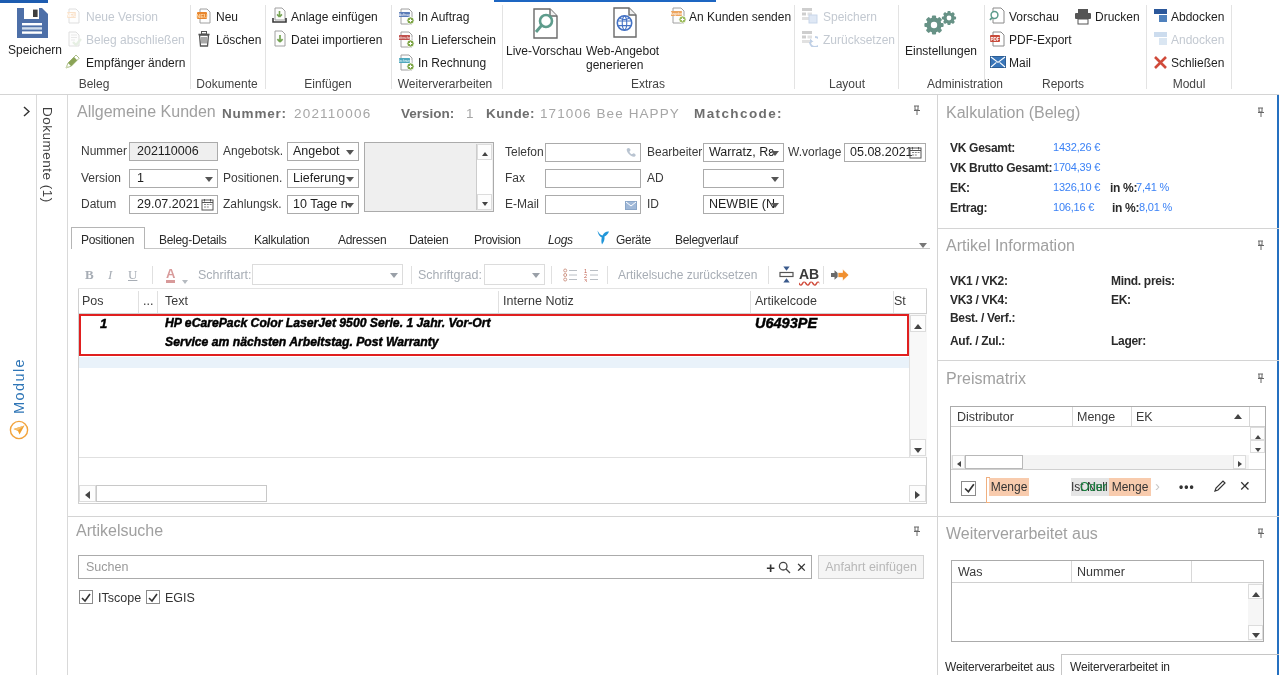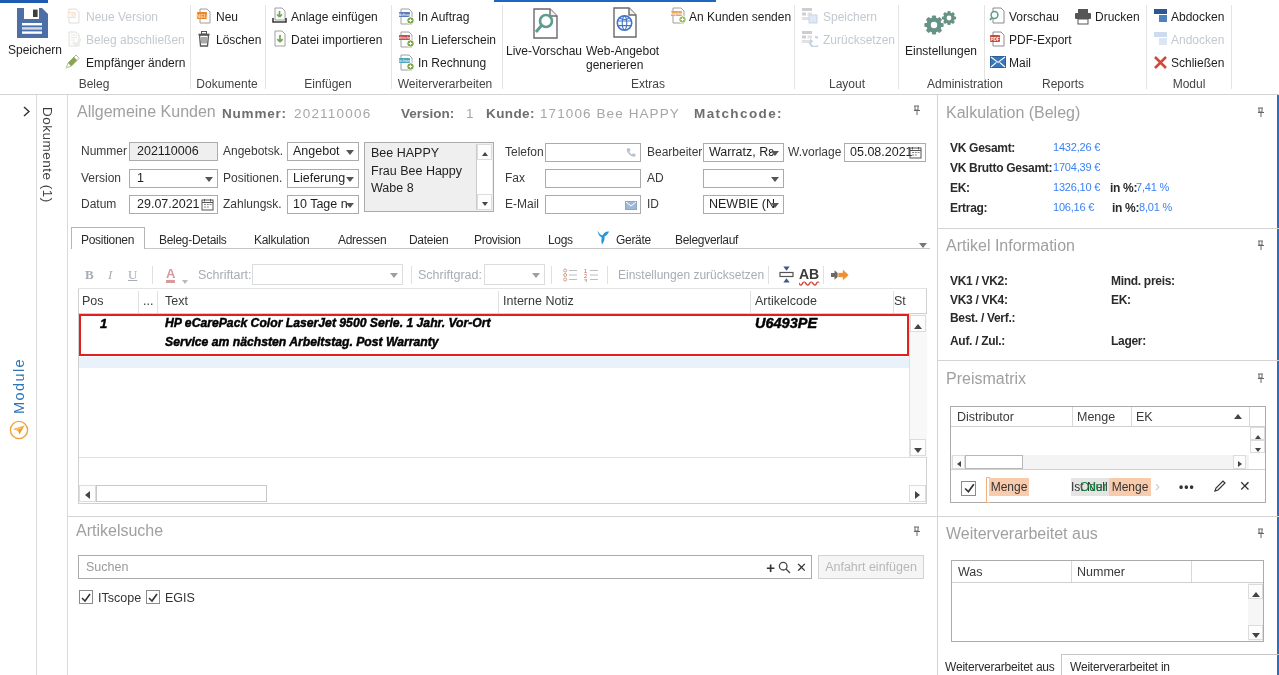--- a/index.html
+++ b/index.html
@@ -277,21 +277,20 @@
       <rect x="1" y="2" width="11" height="10" fill="none" stroke="#555"></rect>
       <path d="M1 4.5h11" stroke="#555"></path>
       <path d="M3.5 1v2.5M9.5 1v2.5" stroke="#555"></path>
       <path d="M3 6.5h2M5.8 6.5h2M8.6 6.5h2M3 9h2M5.8 9h2" stroke="#888"></path>
     </svg>
 </div>
 <div class="a flbl" style="left:223px;top:195px;">Zahlungsk.</div>
 <div class="a inp" style="left:287px;top:195px;width:72px;height:19px;line-height:17px;padding-left:5px;">10 Tage n<span class="dd"></span></div>
 
 <div class="a inp gray" style="left:364px;top:142px;width:130px;height:70px;">
- <div style="padding:2px 0 0 6px;line-height:17.5px;">Bee HAPPY<br>Frau Bee Happy<br>Wabe 8</div>
  <div class="a" style="right:1px;top:1px;width:15px;height:66px;background:#fff;border-left:1px solid #ccc;"></div>
  <div class="a arrbtn" style="right:1px;top:1px;width:15px;height:16px;line-height:14px;"><span class="arr" style="border-left:3.5px solid transparent;border-right:3.5px solid transparent;border-bottom:4.5px solid #444;"></span></div>
  <div class="a arrbtn" style="right:1px;bottom:1px;width:15px;height:16px;line-height:14px;"><span class="arr" style="border-left:3.5px solid transparent;border-right:3.5px solid transparent;border-top:4.5px solid #444;"></span></div>
 </div>
 
 <div class="a flbl" style="left:505px;top:143px;">Telefon</div>
 <div class="a inp" style="left:545px;top:143px;width:96px;height:19px;">
  <svg class="a" style="right:3px;top:3px;" width="11" height="11" viewBox="0 0 11 11">
       <path d="M2.5 1c1 0 2 1.2 2 2c0 0.7-1 1.2-1 1.8c0 0.8 1.6 2.4 2.4 2.4c0.6 0 1.1-1 1.8-1c0.8 0 2 1 2 2c0 0.8-1 1.6-2 1.6c-2.8 0-7-4.2-7-7c0-1 0.8-1.8 1.8-1.8z" fill="#b9c4d1"></path>
     </svg>
@@ -324,21 +323,21 @@
 <div class="a inp" style="left:703px;top:195px;width:81px;height:19px;line-height:17px;padding-left:5px;">NEWBIE (N<span class="dd"></span></div>
 
 <div class="a hline" style="left:145px;top:248px;width:785px;background:#c6c6c6;"></div>
 <div class="a" style="left:71px;top:227px;width:74px;height:22px;background:#fff;border:1px solid #b5b5b5;border-bottom:none;box-sizing:border-box;"></div>
 <div class="a tab" style="left:81px;top:233px;">Positionen</div>
 <div class="a tab" style="left:159px;top:233px;">Beleg-Details</div>
 <div class="a tab" style="left:254px;top:233px;">Kalkulation</div>
 <div class="a tab" style="left:338px;top:233px;">Adressen</div>
 <div class="a tab" style="left:409px;top:233px;">Dateien</div>
 <div class="a tab" style="left:474px;top:233px;">Provision</div>
-<div class="a tab" style="left:548px;top:233px;">Logs</div>
+<div class="a tab" style="left:548px;top:233px;font-style:italic;">Logs</div>
 <svg class="a" style="left:595px;top:230px;" width="16" height="15" viewBox="0 0 16 15">
  <path d="M2.5 0.5 C4 3.5 5.5 5 7.5 5.5 C9 2.5 11.5 1 14 1.5 C13 4 11.5 5.5 9.5 6.5 C9.8 9.5 9 12 7 14.5 C6.2 12.2 6.2 9.8 6.8 7.5 C4.5 6.5 3 4 2.5 0.5 Z" fill="#2196d9"></path>
 </svg>
 <div class="a tab" style="left:616px;top:233px;">Geräte</div>
 <div class="a tab" style="left:675px;top:233px;">Belegverlauf</div>
 <div class="a" style="left:919px;top:234px;"><span class="arr" style="border-left:4.5px solid transparent;border-right:4.5px solid transparent;border-top:5px solid #777;"></span></div>
 
 <div class="a" style="left:78px;top:262px;width:849px;height:26px;color:#a7adb5;font-size:13px;">
  <span class="a" style="left:7px;top:5px;font-weight:bold;font-family:'Liberation Serif',serif;">B</span>
  <span class="a" style="left:30px;top:5px;font-style:italic;font-family:'Liberation Serif',serif;">I</span>
@@ -362,21 +361,21 @@
       <circle cx="2.2" cy="11.5" r="1.5" fill="none" stroke="#cf9a8a"></circle>
       <path d="M6 2.5h8M6 7h8M6 11.5h8" stroke="#b9bec4"></path>
     </svg>
  <svg class="a" style="left:506px;top:6px;" width="15" height="14" viewBox="0 0 15 14">
       <text x="0" y="5" font-size="5.5" fill="#c06050">1</text>
       <text x="0" y="10" font-size="5.5" fill="#c06050">2</text>
       <text x="0" y="15" font-size="5.5" fill="#c06050">3</text>
       <path d="M6 2.5h8M6 7h8M6 11.5h8" stroke="#b9bec4"></path>
     </svg>
  <span class="a vline" style="left:529px;top:4px;height:18px;background:#e0e0e0;"></span>
- <span class="a" style="left:540px;top:6px;font-size:12px;">Einstellungen zurücksetzen</span>
+ <span class="a" style="left:540px;top:6px;font-size:12px;">Artikelsuche zurücksetzen</span>
  <span class="a vline" style="left:690px;top:4px;height:18px;background:#e0e0e0;"></span>
  <svg class="a" style="left:700px;top:4px;" width="17" height="17" viewBox="0 0 17 17">
       <path d="M5.3 0.5h6.4l-3.2 4.2z" fill="#3a5a8c"></path>
       <path d="M5.3 16.5h6.4l-3.2-4.2z" fill="#3a5a8c"></path>
       <rect x="2" y="6.5" width="13" height="4" fill="#fff" stroke="#555" stroke-width="1.2"></rect>
     </svg>
  <span class="a" style="left:721px;top:4px;font-weight:bold;font-size:14px;color:#3a3a3a;text-decoration:underline wavy #d04a3a;text-underline-offset:2px;">AB</span>
  <span class="a vline" style="left:745px;top:4px;height:18px;background:#e0e0e0;"></span>
  <svg class="a" style="left:752px;top:6px;" width="20" height="14" viewBox="0 0 20 14">
       <path d="M1 5h3.5V2.2L10 7l-5.5 4.8V9H1z" fill="#6a6a6a"></path>

